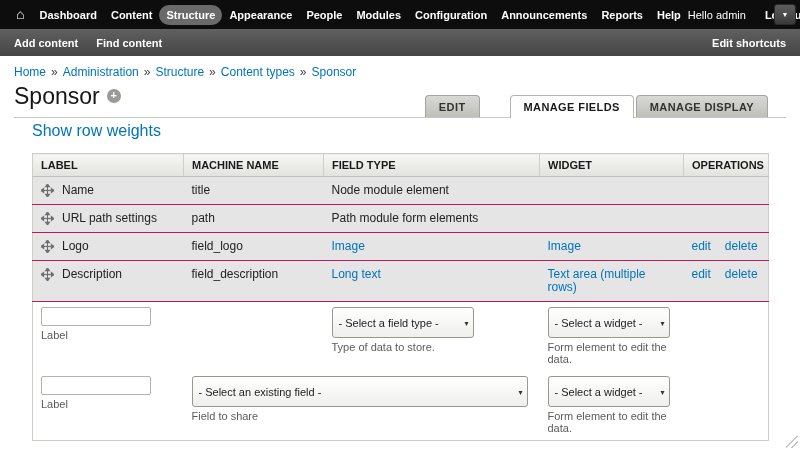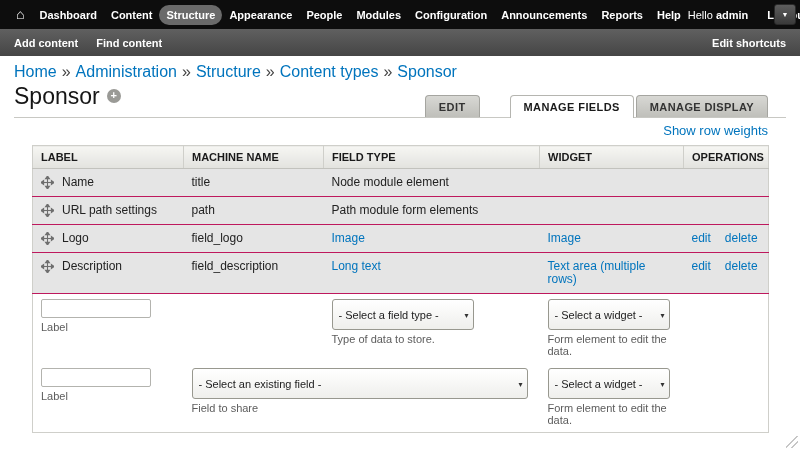--- a/index.html
+++ b/index.html
@@ -6,44 +6,44 @@
   html,body { background:#fff; }
   body { font-family:"Liberation Sans", sans-serif; }
   .screen { position:relative; width:800px; height:450px; background:#fff; overflow:hidden; color:#222; font-size:12px; }
 
   
   .admin-toolbar { height:29px; background:#0d0d0d; display:flex; align-items:center; padding:0 30px 0 8px; color:#fff; font-size:11px; font-weight:bold; position:relative; }
   .toolbar-item { padding:4px 7px; border-radius:10px; cursor:pointer; white-space:nowrap; }
   .toolbar-item.active { background:#6a6a6a; }
   .home-item { font-size:14px; padding:1px 8px 3px; }
   .toolbar-right { margin-left:auto; display:flex; align-items:center; gap:12px; white-space:nowrap; }
-  .greeting .uname { font-weight:bold; }
+  .greeting .uname { font-weight:normal; }
   .greeting .hello { font-weight:normal; }
   .caret-btn { position:absolute; right:4px; top:4px; width:22px; height:21px; background:linear-gradient(#5d5d5d,#3a3a3a); border:1px solid #2a2a2a; border-radius:3px; display:flex; align-items:center; justify-content:center; font-size:7px; color:#fff; cursor:pointer; }
 
   
   .shortcut-bar { height:27px; background:linear-gradient(#606060,#454545); display:flex; align-items:center; padding:0 14px; color:#fff; font-size:11px; font-weight:bold; gap:18px;justify-content:center; }
   .shortcut-bar .spacer { flex:1; }
   .shortcut-link { cursor:pointer; white-space:nowrap; }
 
   
   main { padding:9px 14px 0; }
-  .breadcrumb { font-size:16px; color:#2a2a2a; line-height:14px; }
+  .breadcrumb { font-size:12px; color:#2a2a2a; line-height:14px; }
   .breadcrumb a { color:#0074bd; text-decoration:none; cursor:pointer; }
   .breadcrumb .sep { margin:0 5px; color:#444; }
 
   .title-row { display:flex; align-items:flex-end; margin-top:4px; padding-right:18px; border-bottom:1px solid #c8c8c3; }
   h1.page-title { font-size:23px; font-weight:normal; color:#161616; padding-bottom:8px; line-height:26px; }
   .add-shortcut { width:14px; height:14px; border-radius:50%; background:#9a9a96; color:#fff; font-size:11px; line-height:13px; text-align:center; margin:0 0 14px 7px; font-weight:bold; cursor:pointer; }
 
   .tabs { margin-left:auto; display:flex; list-style:none; gap:2px; }
   .tabs a { display:block; padding:5px 13px 4px; font-size:11px; font-weight:bold; letter-spacing:.4px; text-decoration:none; color:#333; background:linear-gradient(#d8d8d4,#bfbfba); border:1px solid #a5a5a0; border-bottom:none; border-radius:4px 4px 0 0; position:relative; cursor:pointer; }
   .tabs li.active a { background:#fff; border-color:#b5b5b0; margin-bottom:-1px; padding-bottom:5px; z-index:2; color:#1a1a1a;margin-left:28px; }
 
-  .row-weights { text-align:right; margin:6px 18px 8px; font-size:13px; line-height:13px; }
+  .row-weights { text-align:left; margin:6px 18px 16px; font-size:16px; line-height:13px; }
   .row-weights a { color:#0074bd; text-decoration:none; cursor:pointer; }
 
   
   table.fields { border-collapse:collapse; table-layout:fixed; width:736px; margin:7px 18px 0; border:1px solid #cfcfca; }
   col.c1{width:151px} col.c2{width:140px} col.c3{width:216px} col.c4{width:144px} col.c5{width:85px}
   thead th { background:linear-gradient(#f6f6f3,#e2e2de); border-bottom:1px solid #c2c2bd; border-right:1px solid #cfcfca; font-size:11px; font-weight:bold; color:#1a1a1a; text-align:left; padding:5px 8px 4px; line-height:13px; }
   thead th:last-child { border-right:none; }
   tbody td { padding:7px 10px 7px 8px; font-size:12px; line-height:13px; vertical-align:top; }
   tr.data-row { background:#e5e5e5; border-bottom:1px solid #be185d; }
   tr.strip { background:#f1f1ec; border-bottom:1px solid #fff; }

